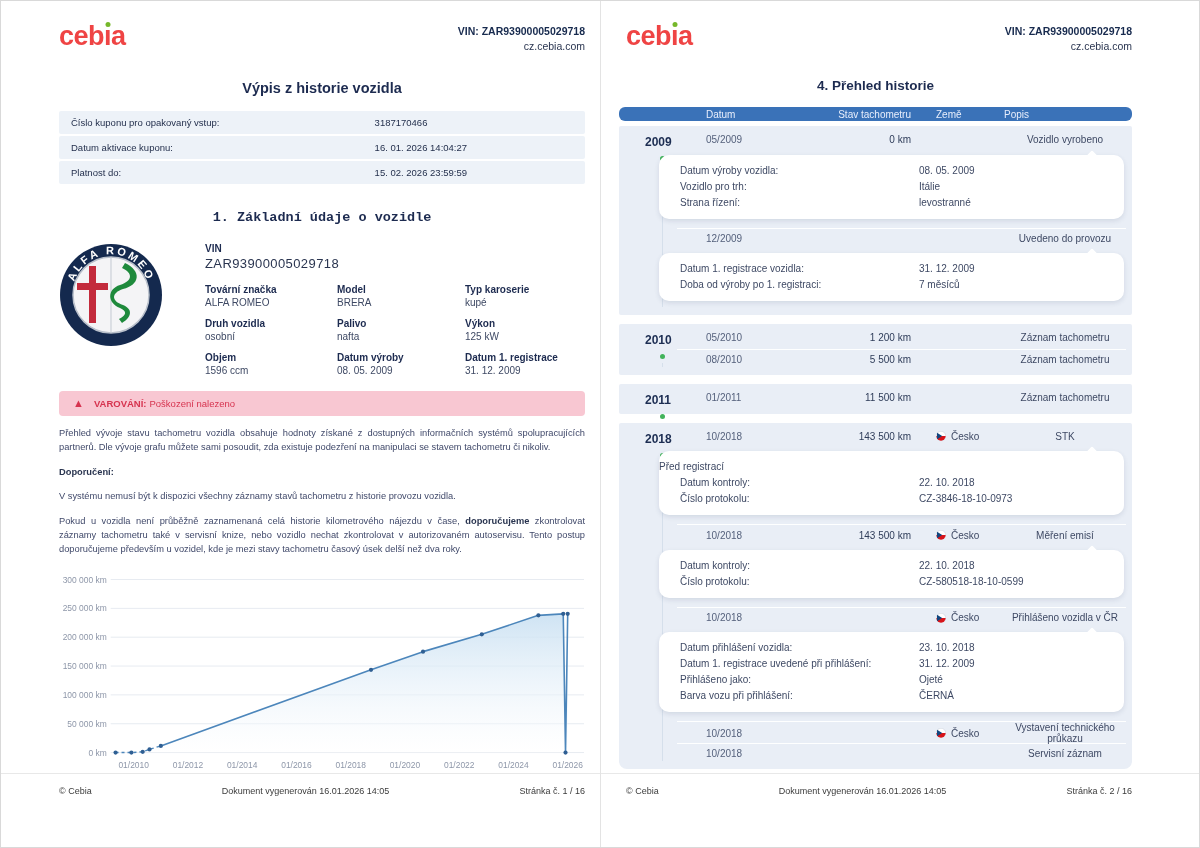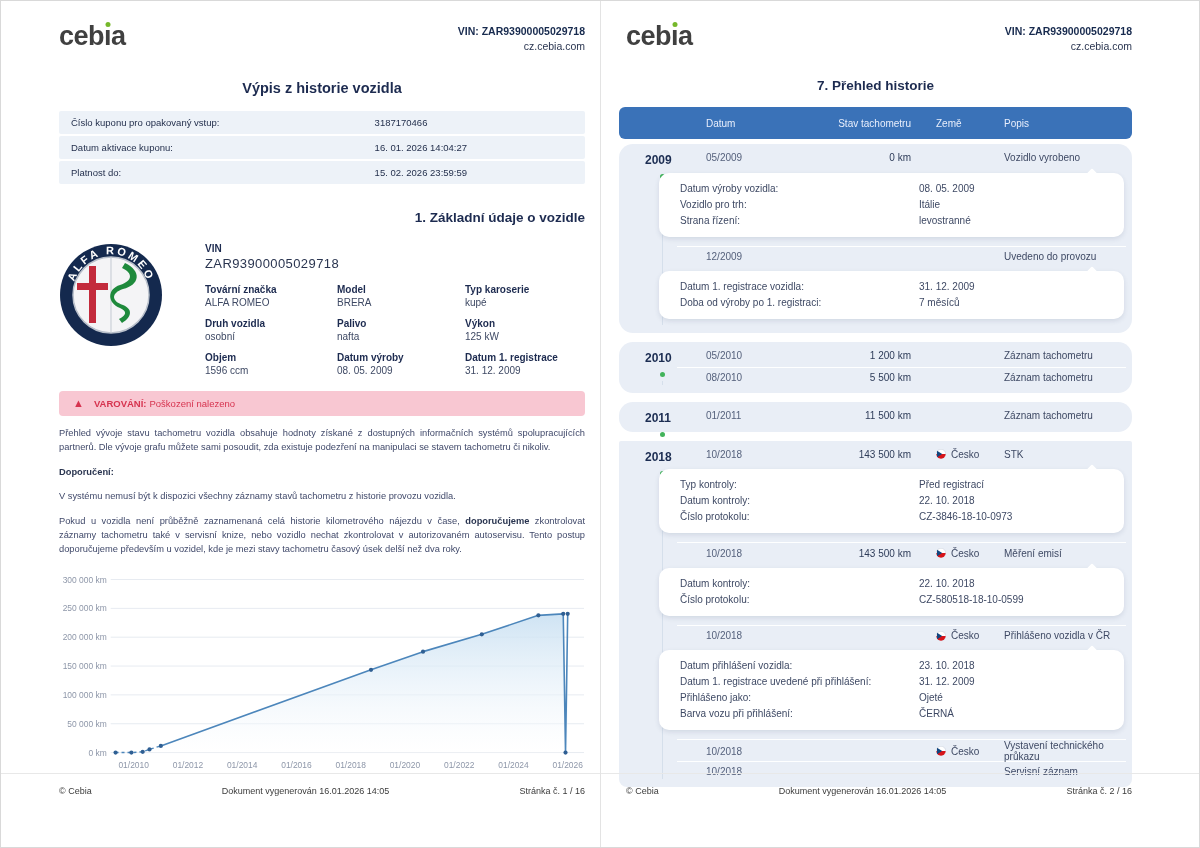--- a/index.html
+++ b/index.html
@@ -6,34 +6,34 @@
   *{box-sizing:border-box;}
   body{font-family:"Liberation Sans","DejaVu Sans",sans-serif;color:#3e4964;}
   .sheet{width:1200px;height:848px;display:flex;background:#fff;border:1px solid #d9d9d9;}
   .page{width:600px;height:846px;position:relative;overflow:hidden;background:#fff;}
   .page2{border-left:1px solid #e3e3e3;}
 
   
   .hdr{display:flex;justify-content:space-between;align-items:flex-start;}
   .page1 .hdr{padding:20px 15px 0 58px;}
   .page2 .hdr{padding:20px 67px 0 25px;}
-  .logo-slot{font-size:27px;font-weight:700;color:#404040;letter-spacing:-0.5px;line-height:30px;}
+  .logo-slot{font-size:27px;font-weight:700;color:#ef4444;letter-spacing:-0.5px;line-height:30px;}
   .ni{position:relative;display:inline-block;}
   .gd{position:absolute;top:1px;left:50%;transform:translateX(-50%);width:5px;height:5px;border-radius:50%;background:#76b82a;}
   .hdr-right{text-align:right;line-height:15px;padding-top:3px;}
   .hvin{font-size:10.5px;font-weight:700;color:#172a4e;}
   .hsite{font-size:10.5px;color:#2a3550;}
 
   
   .content1{margin:0 15px 0 58px;}
   .main-title{margin-top:26px;text-align:center;font-size:14.5px;font-weight:700;color:#1d2b50;}
   .coupon{margin-top:15px;}
   .crow{display:grid;grid-template-columns:60% 40%;align-items:center;height:23px;background:#edf2f8;border-radius:2px;margin-bottom:2px;font-size:9.5px;color:#24304d;}
   .crow .cl{padding-left:12px;}
-  .sec-title{margin-top:26px;text-align:right;font-size:13.5px;font-weight:700;color:#1d2b50;}
+  .sec-title{margin-top:26px;text-align:center;font-size:13.5px;font-weight:700;color:#1d2b50;font-family:Liberation Mono, monospace;}
   .veh{display:flex;margin-top:18px;}
   .badge-wrap{width:104px;flex:0 0 104px;}
   .vinfo{margin-left:42px;flex:1;}
   .vin-l{font-size:10px;font-weight:700;color:#1d2b50;}
   .vin-v{font-size:13px;color:#2a3550;margin-top:2px;letter-spacing:.4px;}
   .fields{display:grid;grid-template-columns:132px 128px 1fr;row-gap:10px;margin-top:13px;}
   .fl{font-size:10px;font-weight:700;color:#1d2b50;}
   .fv{font-size:10px;color:#3e4964;margin-top:2px;}
   .warn{margin-top:15px;display:flex;align-items:center;gap:10px;height:25px;background:#f8c7d2;border-radius:4px;padding-left:14px;color:#d6334f;font-size:9.5px;}
   .warn .wi{font-size:11px;line-height:11px;}
@@ -46,35 +46,35 @@
   .lndash{fill:none;stroke:#4c86bb;stroke-width:1.4;stroke-dasharray:3,3;}
 
   
   .pfoot{position:absolute;left:0;right:0;top:772px;border-top:1px solid #e8e8e8;display:flex;justify-content:space-between;font-size:9px;color:#3b3b3b;}
   .page1 .pfoot{padding:12px 15px 0 58px;}
   .page2 .pfoot{padding:12px 67px 0 25px;}
 
   
   .content2{margin:0 67px 0 18px;}
   .h-title{margin-top:24px;text-align:center;font-size:13.5px;font-weight:700;color:#1d2b50;}
-  .thead{margin-top:14px;height:32px;background:#3a72b8;border-radius:6px;display:grid;grid-template-columns:105px 100px 25px 68px 1fr;align-items:center;padding-left:87px;color:#e8eefc;font-size:10px;}
+  .thead{margin-top:14px;height:14px;background:#3a72b8;border-radius:6px;display:grid;grid-template-columns:105px 100px 25px 68px 1fr;align-items:center;padding-left:87px;color:#e8eefc;font-size:10px;}
   .thead .hodo{text-align:right;}
   .timeline{margin-top:5px;}
-  .grp{position:relative;background:#e9eef6;margin-bottom:9px;padding:3px 6px 5px 0;border-radius:14px;}
+  .grp{position:relative;background:#e9eef6;margin-bottom:9px;padding:3px 6px 5px 0;border-radius:2px;}
   .grp:last-child{border-radius:2px 2px 8px 8px;}
   .gy{position:absolute;left:26px;top:9px;font-size:12px;font-weight:700;color:#1c2d52;}
   .gdot{position:absolute;left:41px;top:30px;width:5px;height:5px;border-radius:50%;background:#42b35b;}
   .vline{position:absolute;left:43px;top:39px;bottom:8px;width:1px;background:#d5dfeb;}
   .grp-rows{margin-left:58px;}
   .t-row{display:grid;grid-template-columns:105px 100px 25px 68px 1fr;align-items:center;height:21.5px;padding-left:29px;font-size:10px;}
   .t-row + .t-row,.t-card + .t-row{border-top:1px solid rgba(255,255,255,.95);}
   .td{color:#55617c;}
   .to{text-align:right;color:#2e3c59;}
   .tc{display:flex;align-items:center;gap:5px;color:#3e4964;}
-  .tp{color:#3e4964;}
+  .tp{color:#3e4964;text-align:center;}
   .flag{width:10px;height:10px;flex:0 0 10px;}
   .t-card{position:relative;background:#fff;border-radius:10px;margin:4px 2px 9px -18px;padding:8px 0;box-shadow:0 2px 5px rgba(40,60,100,.12);}
   .t-card::before{content:"";position:absolute;top:-3px;right:28px;width:8px;height:8px;background:#fff;transform:rotate(45deg);border-radius:1px;}
   .c-row{display:grid;grid-template-columns:260px 1fr;font-size:10px;line-height:16px;color:#3e4964;}
   .c-row .ccl{padding-left:21px;}
 </style>
 </head>
 <body>
 
 <div class="sheet">
@@ -228,21 +228,21 @@
 
   <div class="page page2">
     <div class="hdr">
       <div class="logo-slot">ceb<span class="ni">ı<span class="gd"></span></span>a</div>
       <div class="hdr-right">
         <div class="hvin">VIN: ZAR93900005029718</div>
         <div class="hsite">cz.cebia.com</div>
       </div>
     </div>
     <div class="content2">
-      <div class="h-title">7. Přehled historie</div>
+      <div class="h-title">4. Přehled historie</div>
       <div class="thead">
         <div>Datum</div>
         <div class="hodo">Stav tachometru</div>
         <div></div>
         <div>Země</div>
         <div>Popis</div>
       </div>
       <div class="timeline" id="timeline">
           <div class="grp">
        <span class="gy">2009</span>
@@ -338,21 +338,20 @@
                     <circle cx="6" cy="6" r="5.7" fill="#ffffff" stroke="#c6cdd8" stroke-width="0.6"></circle>
                     <path d="M0.4,6 a5.6,5.6 0 0,0 11.2,0 z" fill="#d7141a"></path>
                     <path d="M1.2,2.2 L7.4,6 L1.2,9.8 Z" fill="#11457e"></path>
                   </svg>
                   <span>Česko</span>
                 </div>
          <div class="tp">STK</div>
        </div>
               <div class="t-card">
                 <div class="c-row">
-           <div class="ccl">Typ kontroly:</div>
            <div class="ccv">Před registrací</div>
          </div>
                 <div class="c-row">
            <div class="ccl">Datum kontroly:</div>
            <div class="ccv">22. 10. 2018</div>
          </div>
                 <div class="c-row">
            <div class="ccl">Číslo protokolu:</div>
            <div class="ccv">CZ-3846-18-10-0973</div>
          </div>

